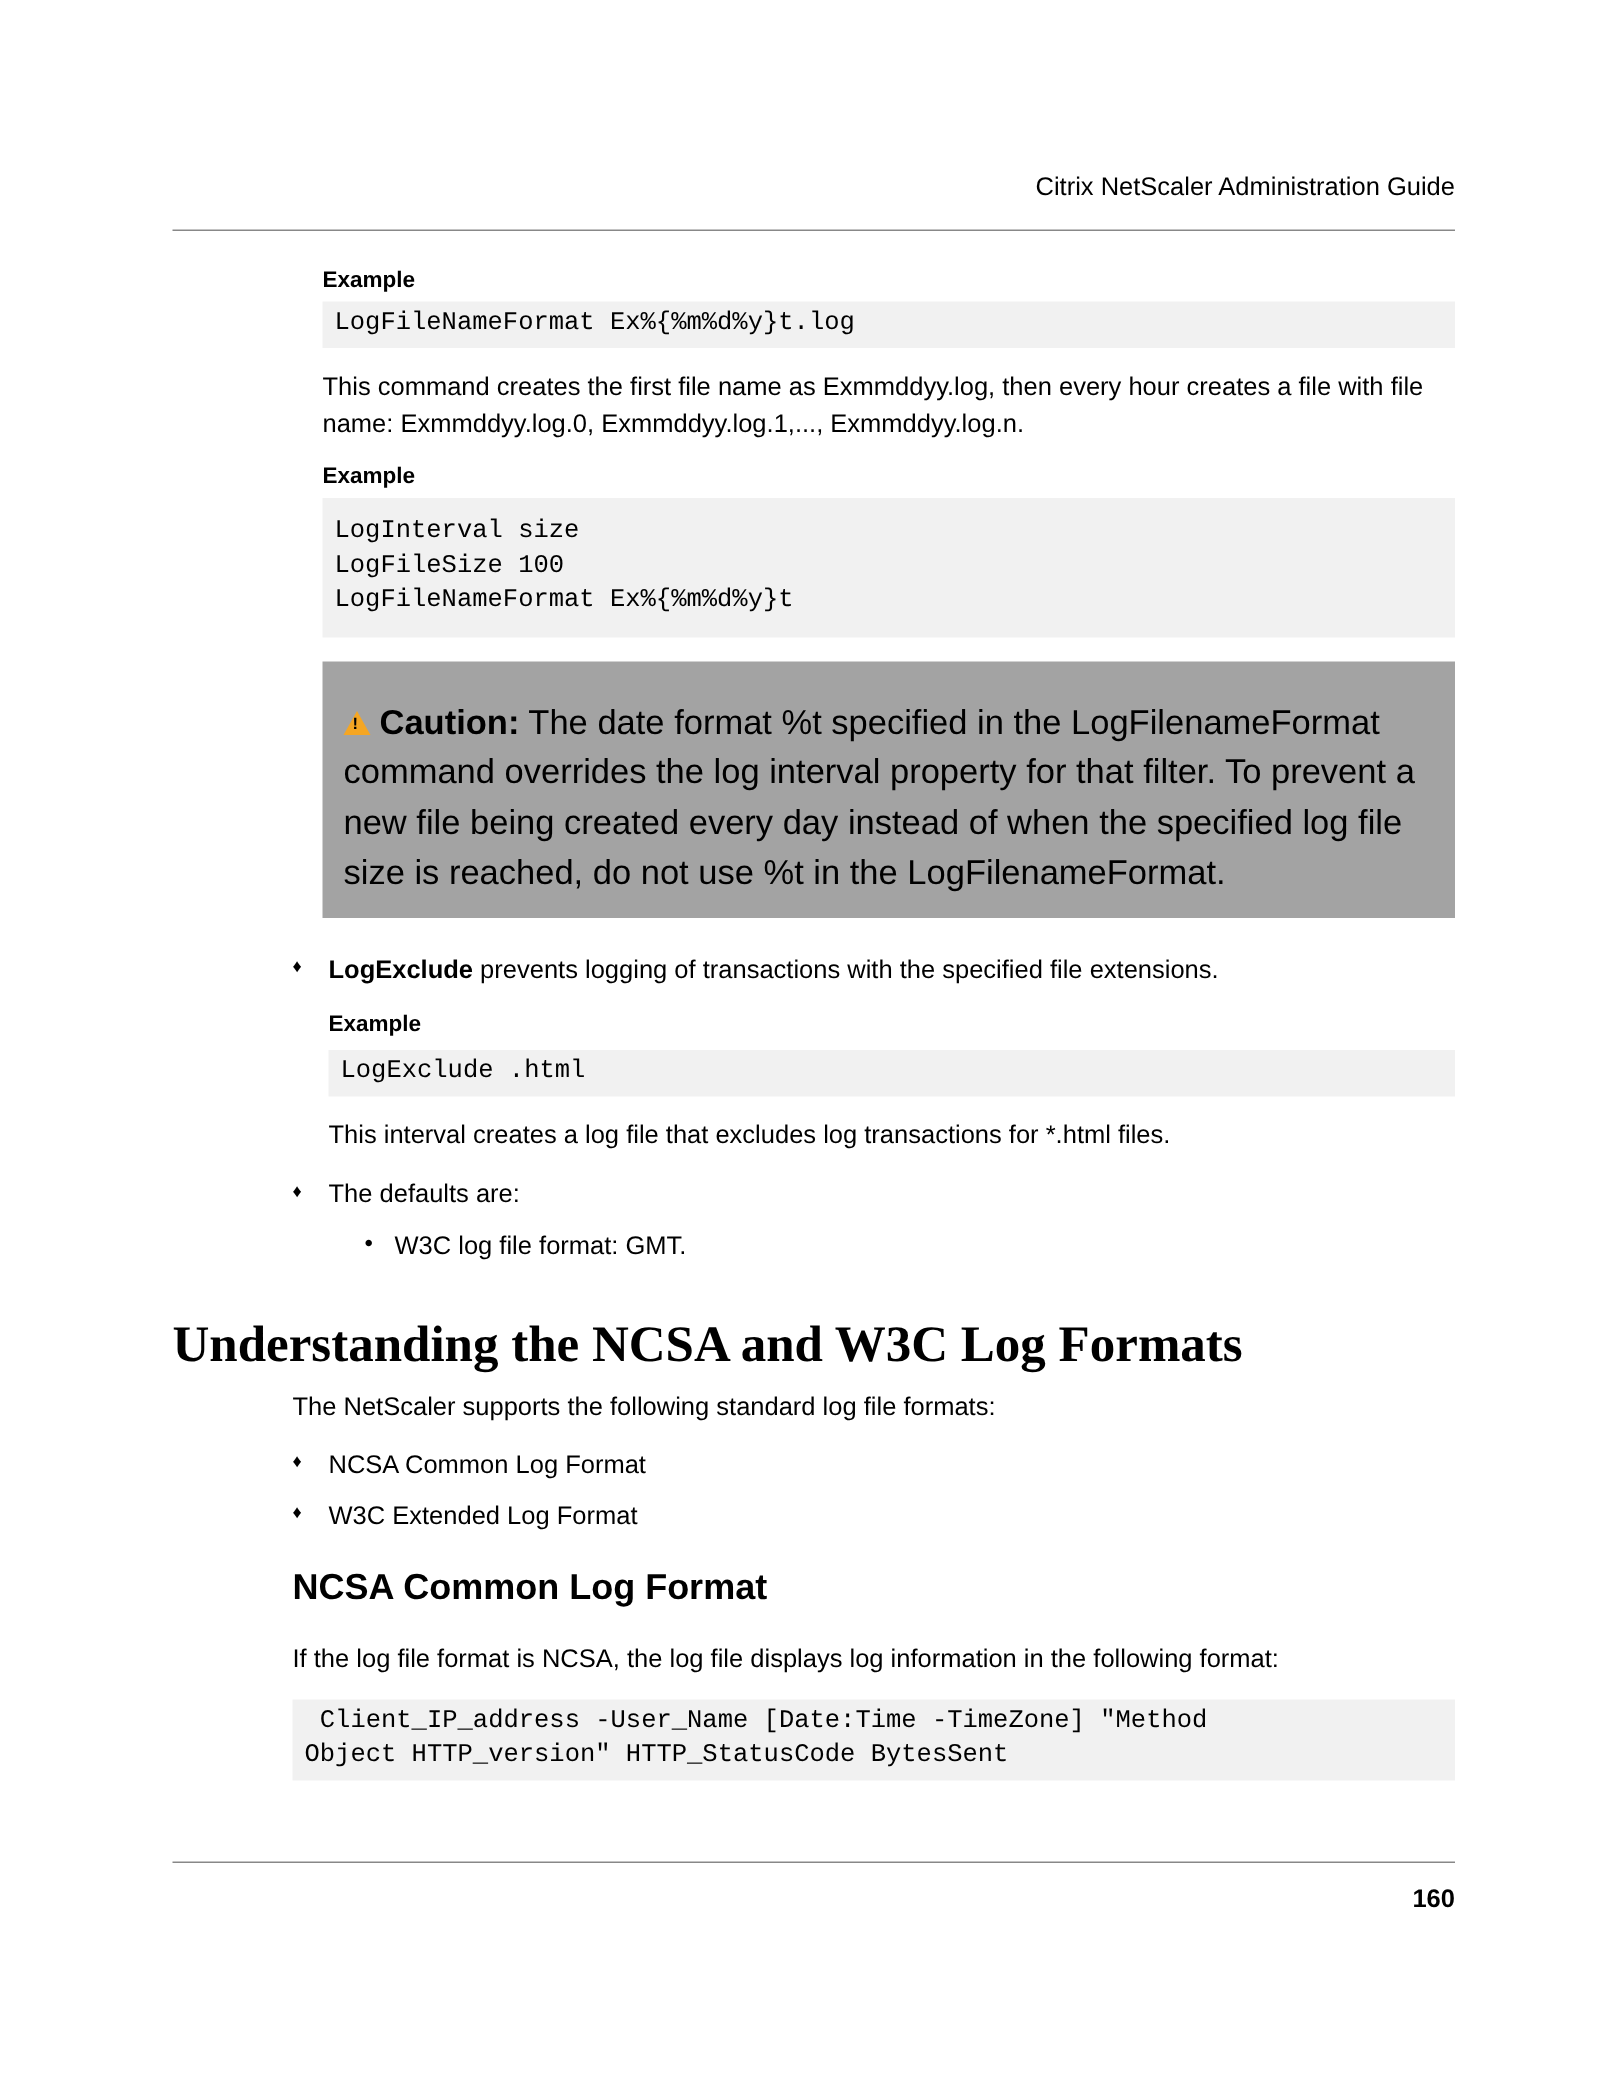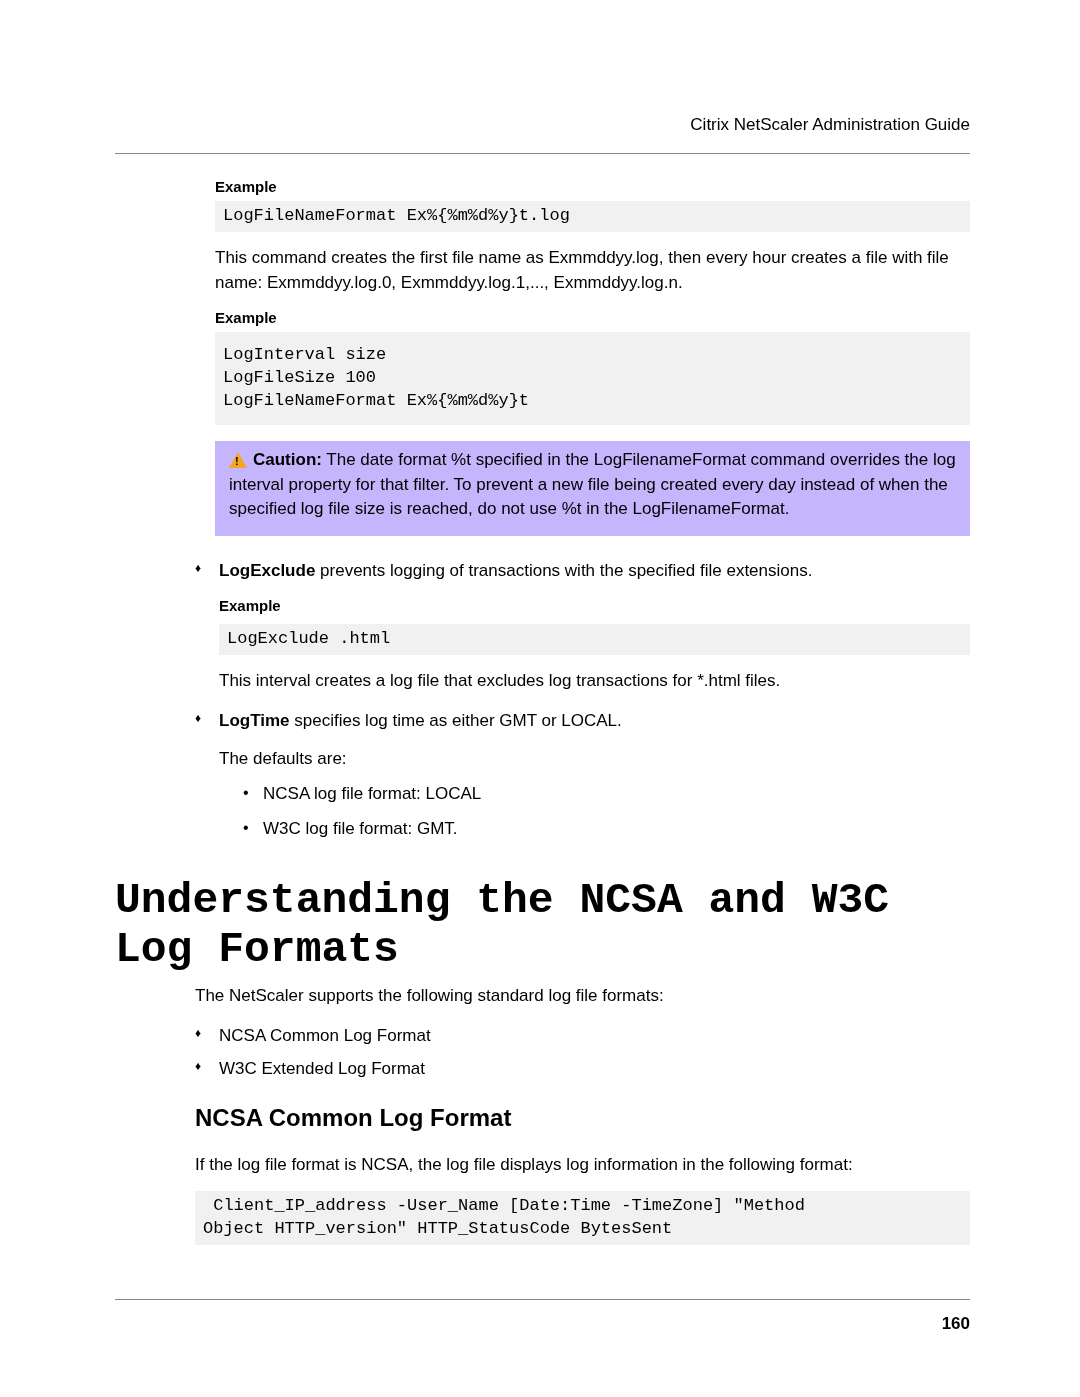--- a/index.html
+++ b/index.html
@@ -43,24 +43,24 @@
     padding: 4px 8px;
     white-space: pre;
     line-height: 1.35;
   }
   p.body {
     font-size: 17px;
     line-height: 1.45;
     margin: 10px 0 14px 0;
   }
   .caution-box {
-    background: #c4b5fd;
-    padding: 7px 14px 14px 14px;
+    background: #a3a3a3;
+    padding: 24px 14px 14px 14px;
     margin: 16px 0 22px 0;
-    font-size: 17px;
+    font-size: 23px;
     line-height: 1.45;
   }
   .caution-icon {
     display: inline-block;
     width: 0; height: 0;
     border-left: 9px solid transparent;
     border-right: 9px solid transparent;
     border-bottom: 16px solid #f5a623;
     position: relative;
     vertical-align: middle;
@@ -111,22 +111,22 @@
   }
   ul.dot > li::before {
     content: "\2022";
     position: absolute;
     left: 0;
     top: 0;
     font-size: 16px;
     color: #000;
   }
   h1.heading {
-    font-family: Liberation Mono, monospace;
-    font-size: 43px;
+    font-family: Liberation Serif, serif;
+    font-size: 34px;
     font-weight: bold;
     margin: 34px 0 10px 0;
   }
   h2.subheading {
     font-family: Arial, sans-serif;
     font-size: 24px;
     font-weight: bold;
     margin: 22px 0 4px 0;
   }
   .pagenum {
@@ -161,24 +161,22 @@
     </div>
 
     <ul class="diamond">
       <li>
         <span><b>LogExclude</b><span> prevents logging of transactions with the specified file extensions.</span></span>
         <div class="example-label" style="margin-top:12px;">Example</div>
         <pre class="code">LogExclude .html</pre>
         <p class="body" style="margin-top:10px;">This interval creates a log file that excludes log transactions for *.html files.</p>
       </li>
       <li>
-        <span><b>LogTime</b><span> specifies log time as either GMT or LOCAL.</span></span>
         <p class="body" style="margin:14px 0 6px 0;">The defaults are:</p>
         <ul class="dot">
-          <li>NCSA log file format: LOCAL</li>
           <li>W3C log file format: GMT.</li>
         </ul>
       </li>
     </ul>
 
     <h1 class="heading">Understanding the NCSA and W3C Log Formats</h1>
     <div class="section-body">
       <p class="body" style="margin-top:6px;">The NetScaler supports the following standard log file formats:</p>
       <ul class="diamond" style="margin-left:0;">
         <li>NCSA Common Log Format</li>

